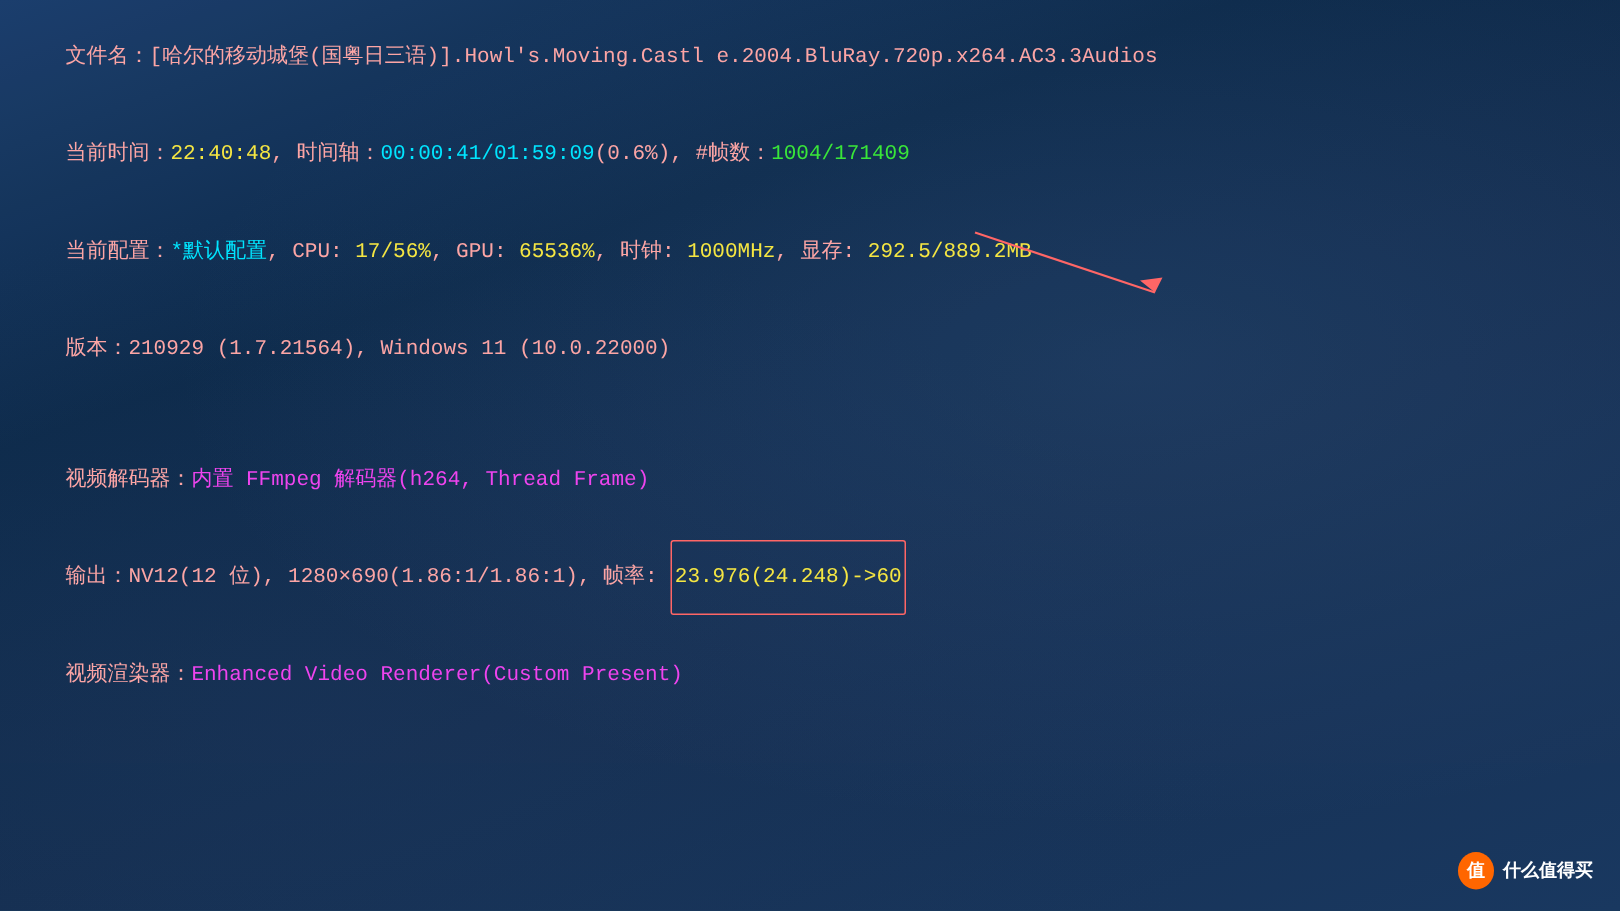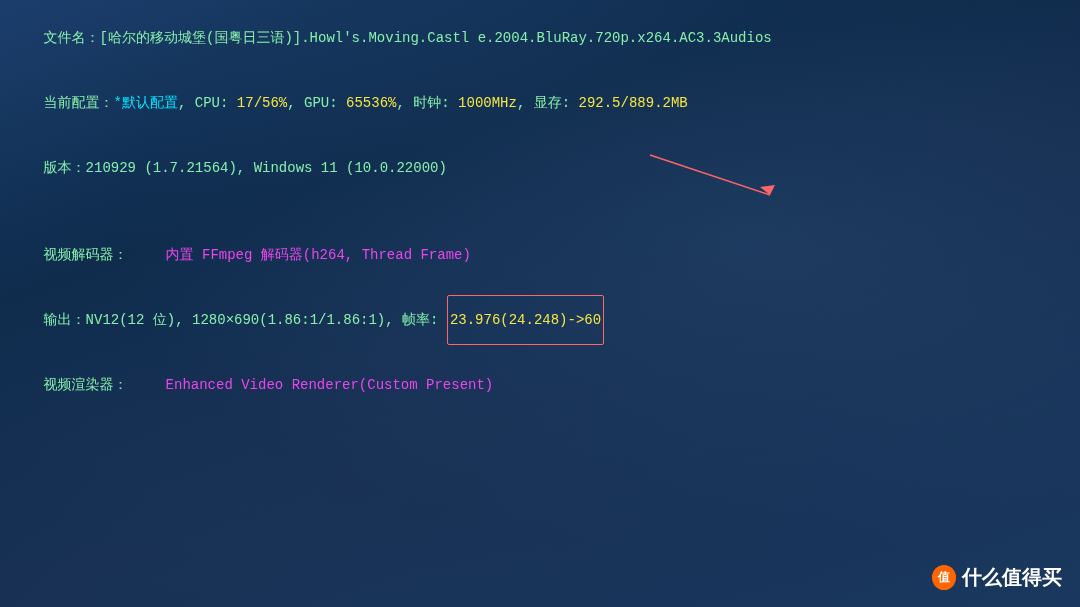--- a/index.html
+++ b/index.html
@@ -38,25 +38,25 @@
       z-index: 1;
       padding: 6px 10px;
     }
 
     .line {
       white-space: pre-wrap;
       word-break: break-all;
     }
 
     
-    .white    { color: #86efac; }
+    .white    { color: #fca5a5; }
     .cyan     { color: #00e5ff; }
     .yellow   { color: #f5e642; }
     .green    { color: #39e639; }
-    .magenta  { color: #ee44ee; margin-left: 38px; }
+    .magenta  { color: #ee44ee; }
 
     
     .highlight-box {
       display: inline;
       border: 1.5px solid #ff6666;
       padding: 16px 2px;
       border-radius: 2px;
     }
 
     
@@ -75,21 +75,21 @@
       color: white;
       font-size: 12px;
       font-weight: bold;
       padding: 3px 6px;
       border-radius: 50%;
       font-family: Arial, sans-serif;
     }
 
     .watermark-text {
       color: white;
-      font-size: 20px;
+      font-size: 12px;
       font-family: Arial, sans-serif;
       font-weight: bold;
     }
 
     .bold { font-weight: normal; }
 
     
     .annotation-arrow {
       position: absolute;
       top: 130px;
@@ -101,20 +101,23 @@
 <body>
 
 <div class="bg"></div>
 
 <div class="content">
 
   <div class="line">
     <span class="white">文件名：</span><span class="white">[哈尔的移动城堡(国粤日三语)].Howl's.Moving.Castl e.2004.BluRay.720p.x264.AC3.3Audios</span>
   </div>
 
+  <div class="line">
+    <span class="white">当前时间：</span><span class="yellow">22:40:48</span><span class="white">, 时间轴：</span><span class="cyan">00:00:41/01:59:09</span><span class="white">(0.6%)</span><span class="white">, #帧数：</span><span class="green">1004/171409</span>
+  </div>
 
   <div class="line">
     <span class="white">当前配置：</span><span class="cyan bold">*默认配置</span><span class="white">, CPU: </span><span class="yellow">17/56%</span><span class="white">, GPU: </span><span class="yellow">65536%</span><span class="white">, 时钟: </span><span class="yellow">1000MHz</span><span class="white">, 显存: </span><span class="yellow">292.5/889.2MB</span>
   </div>
 
   <div class="line">
     <span class="white">版本：</span><span class="white">210929 (1.7.21564), Windows 11 (10.0.22000)</span>
   </div>
 
   <div class="line">&nbsp;</div>

